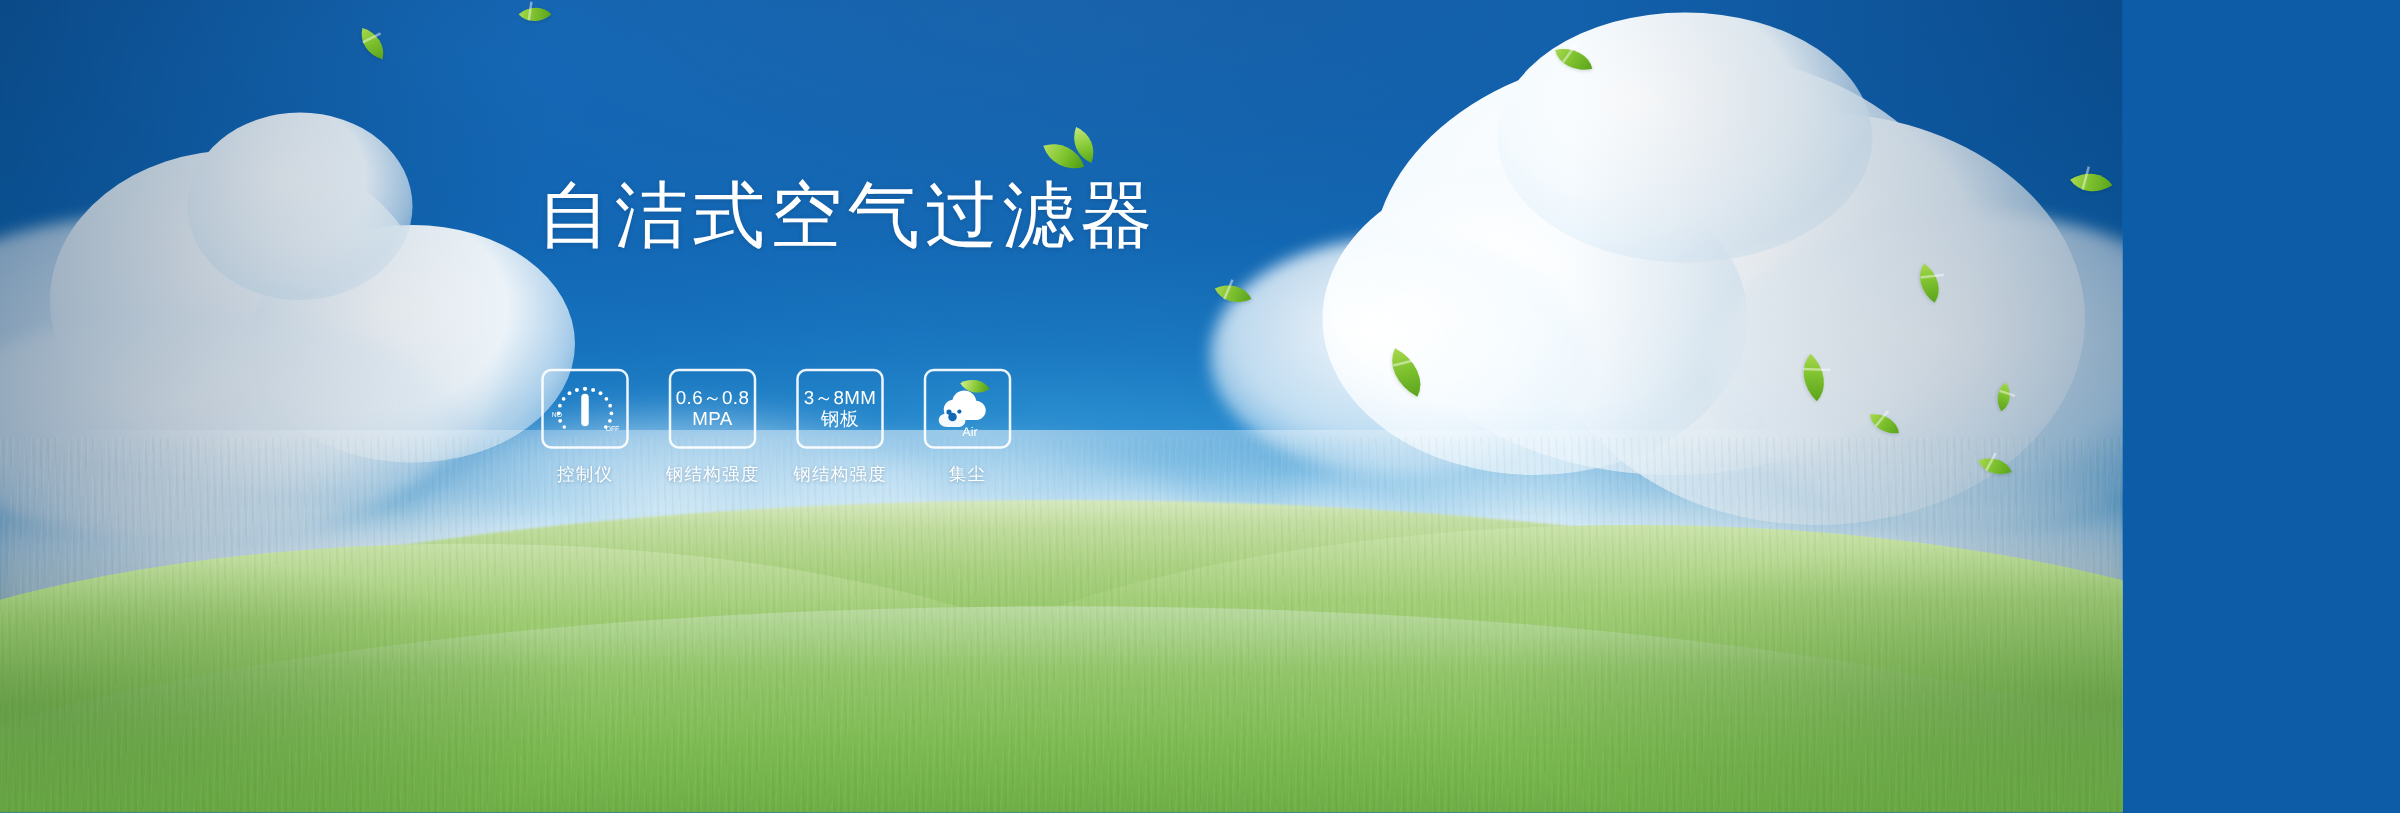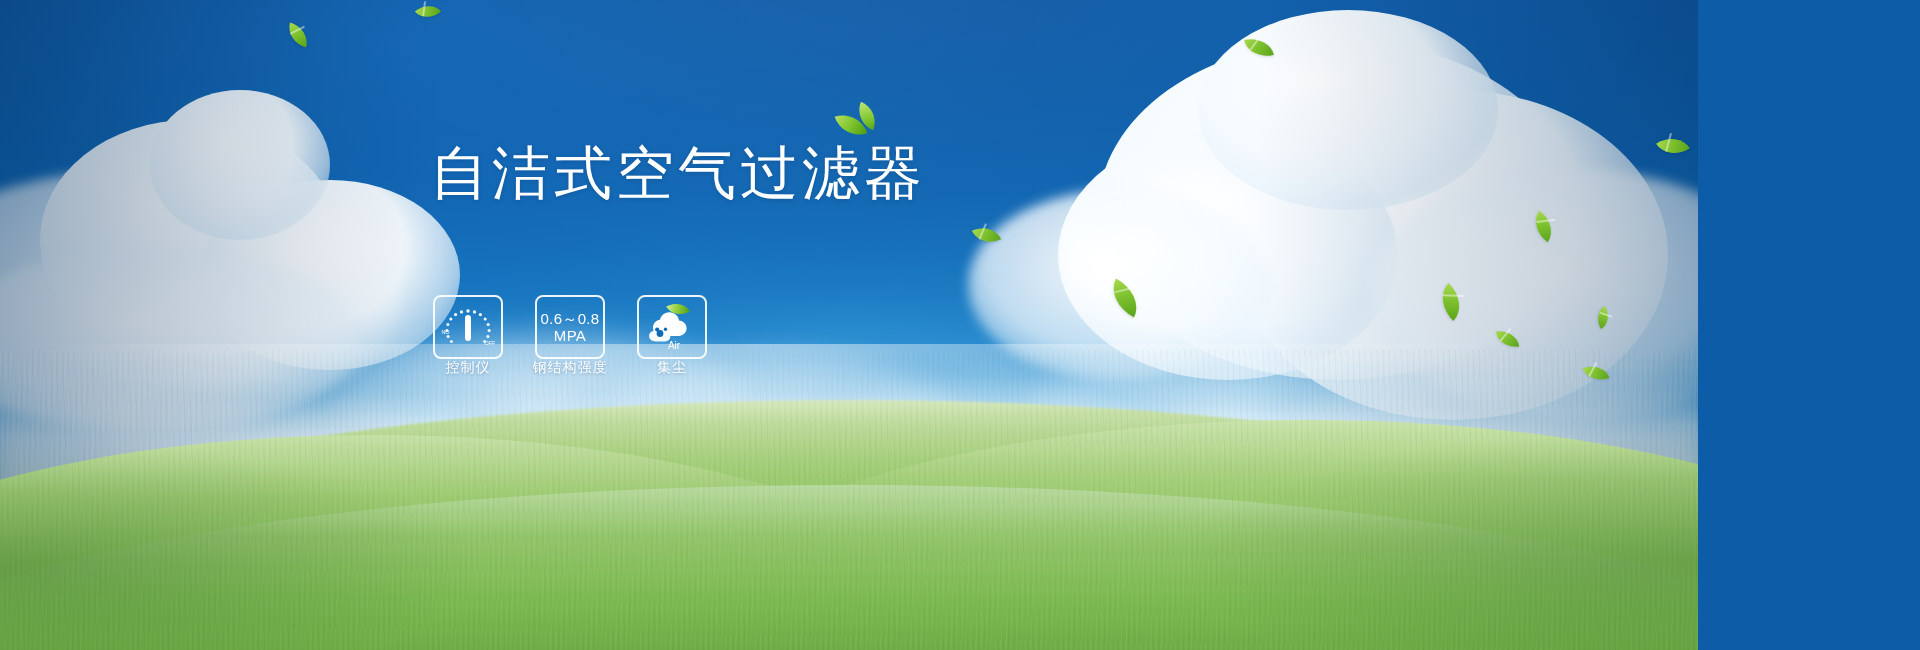--- a/index.html
+++ b/index.html
@@ -277,20 +277,21 @@
   }
   .feature-text {
     color: #ffffff;
     font-size: 15px;
     line-height: 17px;
     text-align: center;
     font-weight: 300;
     letter-spacing: 0.3px;
   }
   .feature-label {
+    margin-top: 12px;
     color: #ffffff;
     font-size: 14px;
     letter-spacing: 1px;
     white-space: nowrap;
     text-shadow: 0 1px 3px rgba(0,40,90,0.30);
   }
 
   svg.glyph { display: block; }
 
   
@@ -413,20 +414,29 @@
         <div class="feature-box">
           <div class="feature-text">
             <div>0.6～0.8</div>
             <div>MPA</div>
           </div>
         </div>
         <div class="feature-label">钢结构强度</div>
       </div>
 
 
+      <div class="feature">
+        <div class="feature-box">
+          <div class="feature-text">
+            <div>3～8MM</div>
+            <div>钢板</div>
+          </div>
+        </div>
+        <div class="feature-label">钢结构强度</div>
+      </div>
 
       <div class="feature">
         <div class="feature-box">
           <div class="air-leaf"></div>
           <svg class="glyph" width="56" height="46" viewBox="0 0 56 46" style="margin-top:4px;">
             <g fill="#ffffff">
               <path d="M20 30 C13 30 9 26 9 21.5 C9 17.5 12 14.2 16 13.7 C17 9.4 20.8 6.3 25.4 6.3 C30.3 6.3 34.4 9.9 35 14.6 C39.3 14.9 42.6 18.3 42.6 22.3 C42.6 26.5 39.1 30 34.6 30 Z"></path>
               <path d="M12 35.5 C7.6 35.5 5 33 5 30.1 C5 27.5 6.9 25.4 9.4 25.1 C10.1 22.4 12.5 20.4 15.4 20.4 C18.5 20.4 21.1 22.7 21.4 25.7 C24.2 25.9 26.3 28 26.3 30.6 C26.3 33.3 24 35.5 21.1 35.5 Z" opacity="0.95"></path>
               <circle cx="16" cy="27.5" r="3.4" fill="#1069b5"></circle>
               <circle cx="13.2" cy="23.6" r="2.1" fill="#1069b5"></circle>

